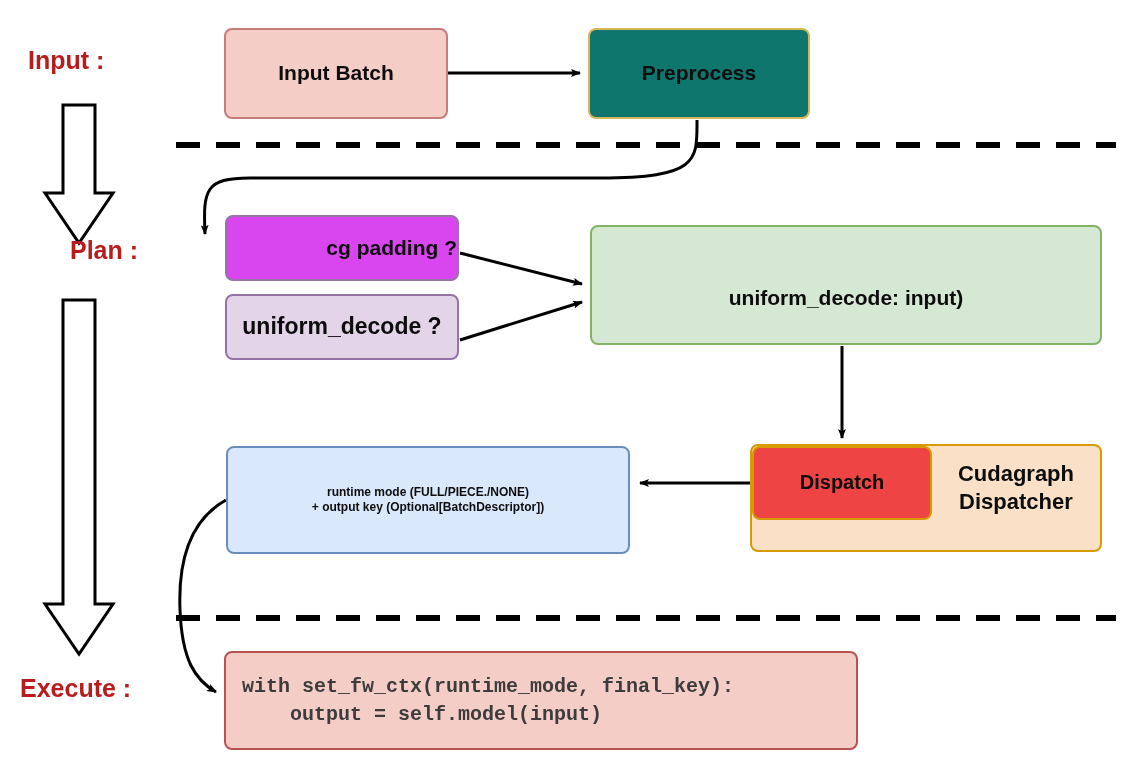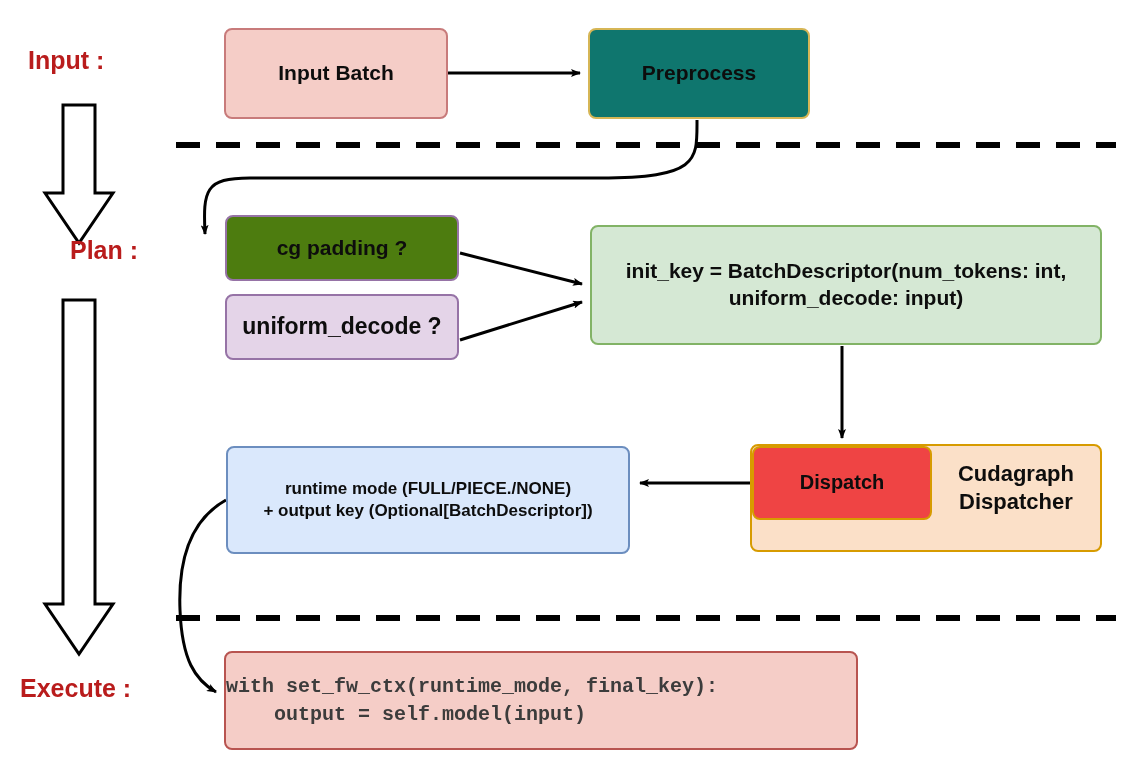--- a/index.html
+++ b/index.html
@@ -50,21 +50,21 @@
   .n-input-batch {
     left: 224px; top: 28px; width: 224px; height: 91px;
     background: #f5cdc7; border-color: #c87b7b; font-size: 21px;
   }
   .n-preprocess {
     left: 588px; top: 28px; width: 222px; height: 91px;
     background: #0f766e; border-color: #d6b656; font-size: 21px;
   }
   .n-cg-padding {
     left: 225px; top: 215px; width: 234px; height: 66px;
-    background: #4d7c0f; border-color: #9673a6; font-size: 21px;
+    background: #d946ef; border-color: #9673a6; font-size: 21px; text-align: right;
   }
   .n-uniform-decode {
     left: 225px; top: 294px; width: 234px; height: 66px;
     background: #e4d4e8; border-color: #9673a6; font-size: 23px;
   }
   .n-init-key {
     left: 590px; top: 225px; width: 512px; height: 120px;
     background: #d5e8d4; border-color: #82b366; font-size: 21px;
   }
   .n-cudagraph-dispatcher {
@@ -73,29 +73,29 @@
     align-items: flex-start; justify-content: flex-end;
     padding: 14px 26px 0 0;
   }
   .n-cudagraph-dispatcher .txt { width: auto; }
   .n-dispatch {
     left: 752px; top: 446px; width: 180px; height: 74px;
     background: #ef4444; border-color: #d79b00; font-size: 20px;
   }
   .n-runtime-mode {
     left: 226px; top: 446px; width: 404px; height: 108px;
-    background: #dae8fc; border-color: #6c8ebf; font-size: 17px;
+    background: #dae8fc; border-color: #6c8ebf; font-size: 12px;
   }
   .n-code {
     left: 224px; top: 651px; width: 634px; height: 99px;
     background: #f5cdc7; border-color: #b85450;
     font-family: "Liberation Mono", "DejaVu Sans Mono", monospace;
     font-size: 20px;
     justify-content: flex-start;
-    padding-left: 0;
+    padding-left: 16px;
     color: #3c3c3c;
   }
   .n-code .txt {
     text-align: left;
     white-space: pre;
     line-height: 1.4;
   }
 </style>
 </head>
 <body>
@@ -145,21 +145,21 @@
   <div class="node n-cg-padding">
     <span class="txt">cg padding ?</span>
   </div>
 
   <div class="node n-uniform-decode">
     <span class="txt">uniform_decode ?</span>
   </div>
 
   <div class="node n-init-key">
     <span class="txt">
-      <span>init_key = BatchDescriptor(num_tokens: int,</span><br>
+      <br>
       <span>uniform_decode: input)</span>
     </span>
   </div>
 
   <div class="node n-cudagraph-dispatcher">
     <span class="txt">
       <span>Cudagraph</span><br>
       <span>Dispatcher</span>
     </span>
   </div>

